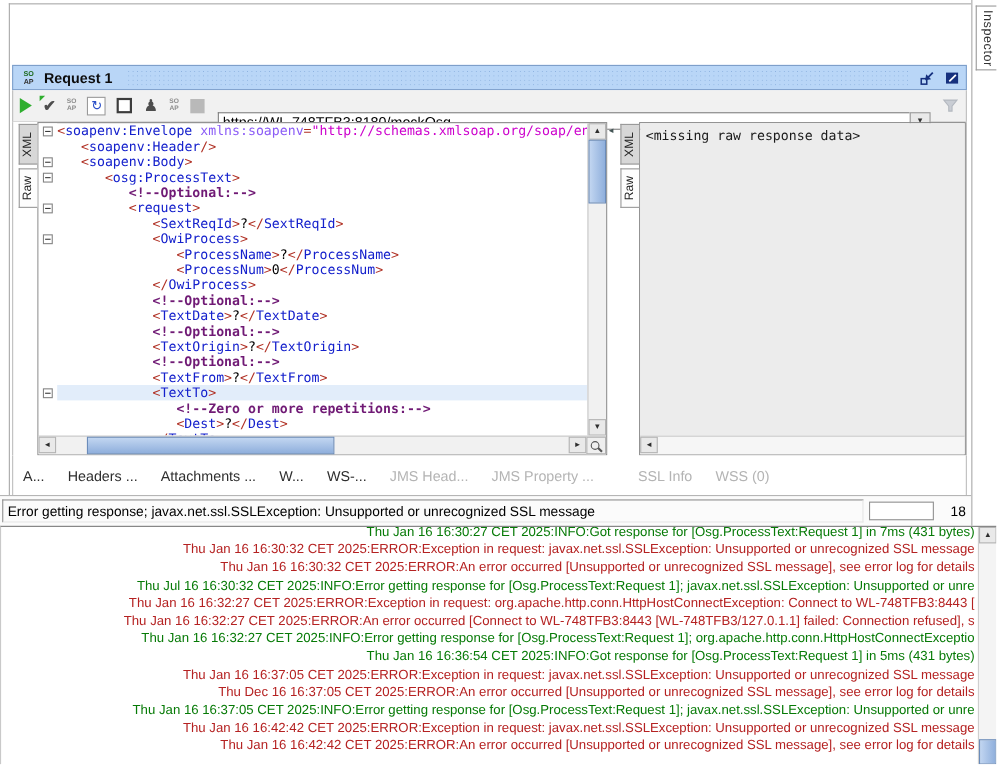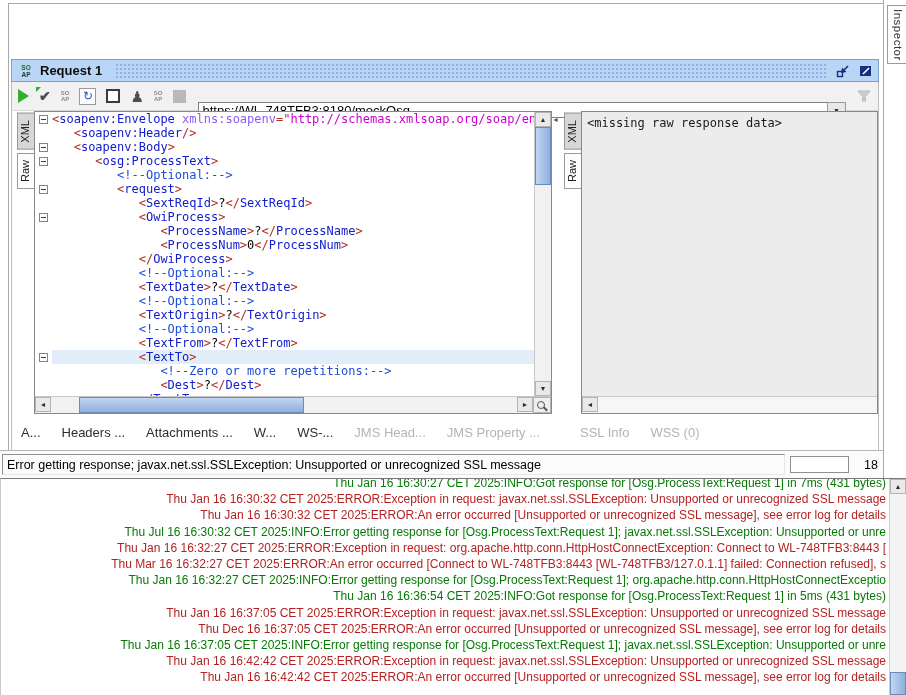--- a/index.html
+++ b/index.html
@@ -58,21 +58,21 @@
   .code-wrap{flex:1;display:flex;min-height:0;}
   .code-lines{flex:1;overflow:hidden;min-width:0;}
   .xl-row{display:flex;height:14px;font:12px "DejaVu Sans Mono",monospace;white-space:pre;}
   .xl-gutter{width:17px;flex:none;display:flex;align-items:center;justify-content:center;background:#fff;}
   .foldbox{width:9px;height:9px;border:1px solid #848484;background-color:#fff;
            background-image:linear-gradient(#3c3c3c,#3c3c3c);background-size:5px 1px;
            background-position:center;background-repeat:no-repeat;box-sizing:border-box;}
   .xl-code{flex:1;min-width:0;overflow:hidden;}
   .xl-row.hl .xl-code{background:#e2edfa;}
   .xb{color:#b03024;}.xt{color:#1420cc;}.xa{color:#8b5cf6;}.xs{color:#cc00cc;}
-  .xc{color:#1d4ed8;}.xx{color:#000;}.xo{color:#b03024;}
+  .xc{color:#701a75;font-weight:bold;}.xx{color:#000;}.xo{color:#b03024;}
 
   .vscroll{width:16px;background:#f1f1f1;border-left:1px solid #c8c8c8;display:flex;flex-direction:column;flex:none;}
   .sbtn{height:15px;width:16px;background:#e9e9e9;border:1px solid #b4b4b4;font-size:7px;color:#2d2d2d;
         display:flex;align-items:center;justify-content:center;box-sizing:border-box;flex:none;}
   .vthumb{width:100%;height:58px;background:linear-gradient(90deg,#c2d6f1,#8fafdc);
           border:1px solid #6b8cba;box-sizing:border-box;}
   .sbtn-bottom{margin-top:auto;}
   .hscroll{height:16px;border-top:1px solid #c8c8c8;display:flex;background:#f1f1f1;flex:none;}
   .htrack{flex:1;position:relative;min-width:0;}
   .hthumb{position:absolute;left:28px;top:0;height:100%;width:225px;
@@ -263,21 +263,21 @@
     </div>
   </div>
 
   <div class="log-panel">
     <div class="log-lines" id="log-lines">
         <div class="logline g">Thu Jan 16 16:30:27 CET 2025:INFO:Got response for [Osg.ProcessText:Request 1] in 7ms (431 bytes)</div>
         <div class="logline r">Thu Jan 16 16:30:32 CET 2025:ERROR:Exception in request: javax.net.ssl.SSLException: Unsupported or unrecognized SSL message</div>
         <div class="logline r">Thu Jan 16 16:30:32 CET 2025:ERROR:An error occurred [Unsupported or unrecognized SSL message], see error log for details</div>
         <div class="logline g">Thu Jul 16 16:30:32 CET 2025:INFO:Error getting response for [Osg.ProcessText:Request 1]; javax.net.ssl.SSLException: Unsupported or unre</div>
         <div class="logline r">Thu Jan 16 16:32:27 CET 2025:ERROR:Exception in request: org.apache.http.conn.HttpHostConnectException: Connect to WL-748TFB3:8443 [</div>
-        <div class="logline r">Thu Mar 16 16:32:27 CET 2025:ERROR:An error occurred [Connect to WL-748TFB3:8443 [WL-748TFB3/127.0.1.1] failed: Connection refused], s</div>
+        <div class="logline r">Thu Jan 16 16:32:27 CET 2025:ERROR:An error occurred [Connect to WL-748TFB3:8443 [WL-748TFB3/127.0.1.1] failed: Connection refused], s</div>
         <div class="logline g">Thu Jan 16 16:32:27 CET 2025:INFO:Error getting response for [Osg.ProcessText:Request 1]; org.apache.http.conn.HttpHostConnectExceptio</div>
         <div class="logline g">Thu Jan 16 16:36:54 CET 2025:INFO:Got response for [Osg.ProcessText:Request 1] in 5ms (431 bytes)</div>
         <div class="logline r">Thu Jan 16 16:37:05 CET 2025:ERROR:Exception in request: javax.net.ssl.SSLException: Unsupported or unrecognized SSL message</div>
         <div class="logline r">Thu Dec 16 16:37:05 CET 2025:ERROR:An error occurred [Unsupported or unrecognized SSL message], see error log for details</div>
         <div class="logline g">Thu Jan 16 16:37:05 CET 2025:INFO:Error getting response for [Osg.ProcessText:Request 1]; javax.net.ssl.SSLException: Unsupported or unre</div>
         <div class="logline r">Thu Jan 16 16:42:42 CET 2025:ERROR:Exception in request: javax.net.ssl.SSLException: Unsupported or unrecognized SSL message</div>
         <div class="logline r">Thu Jan 16 16:42:42 CET 2025:ERROR:An error occurred [Unsupported or unrecognized SSL message], see error log for details</div>
       </div>
     <div class="log-vscroll">
       <span class="sbtn">▲</span>

